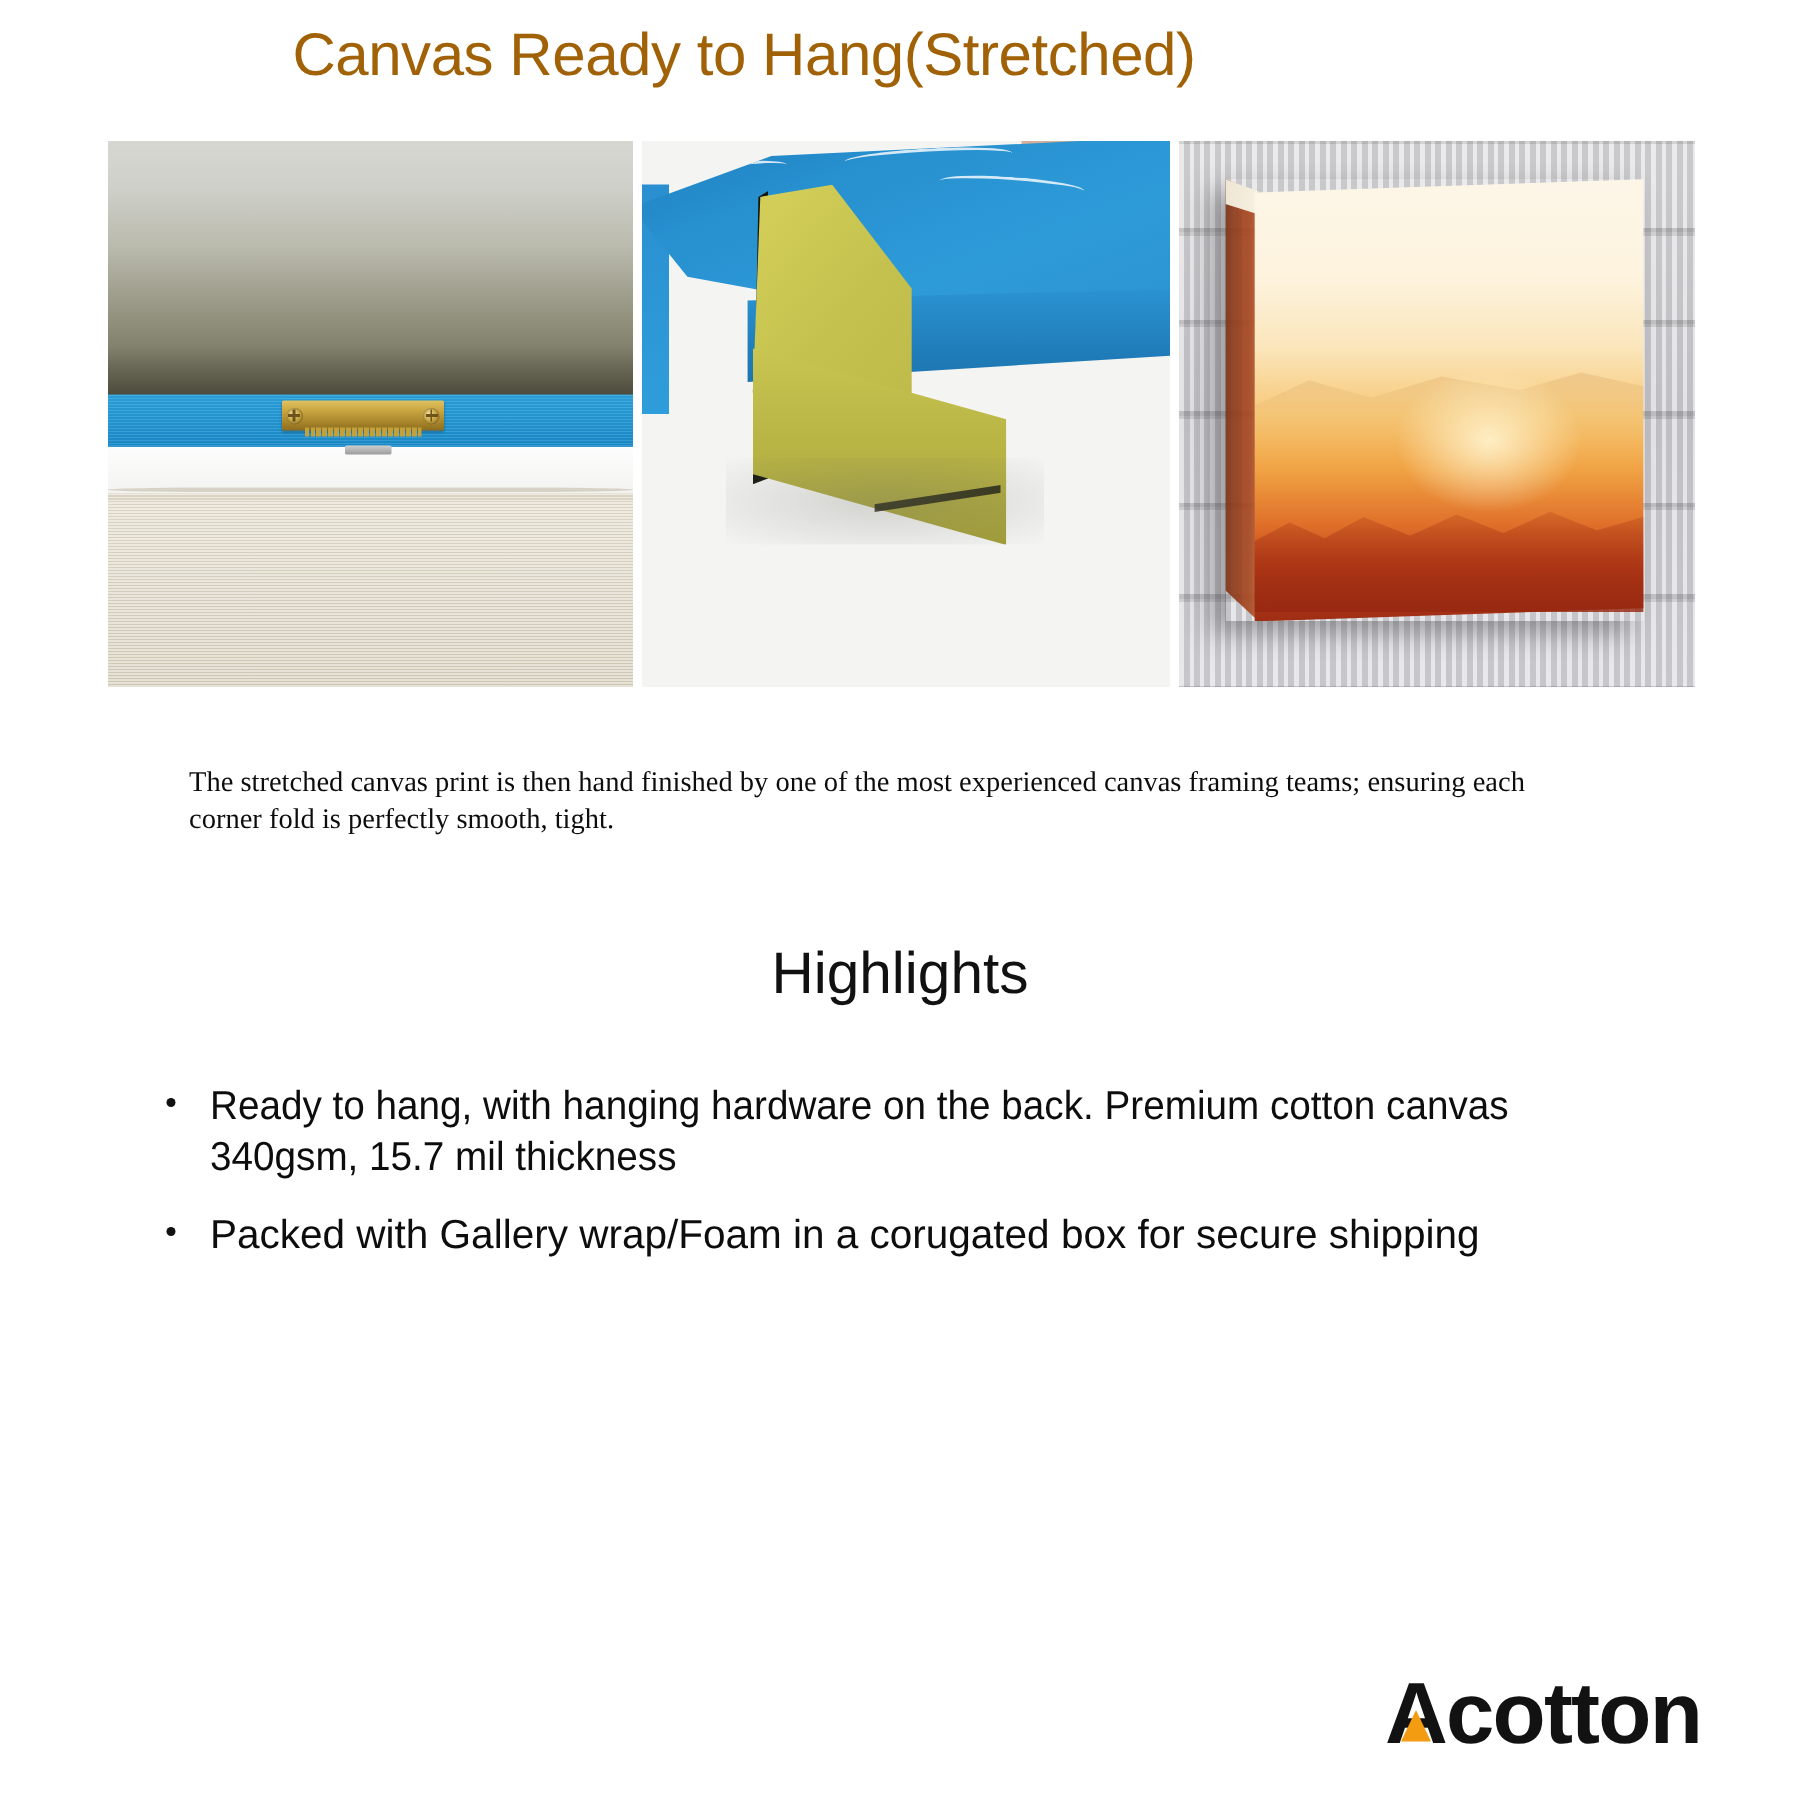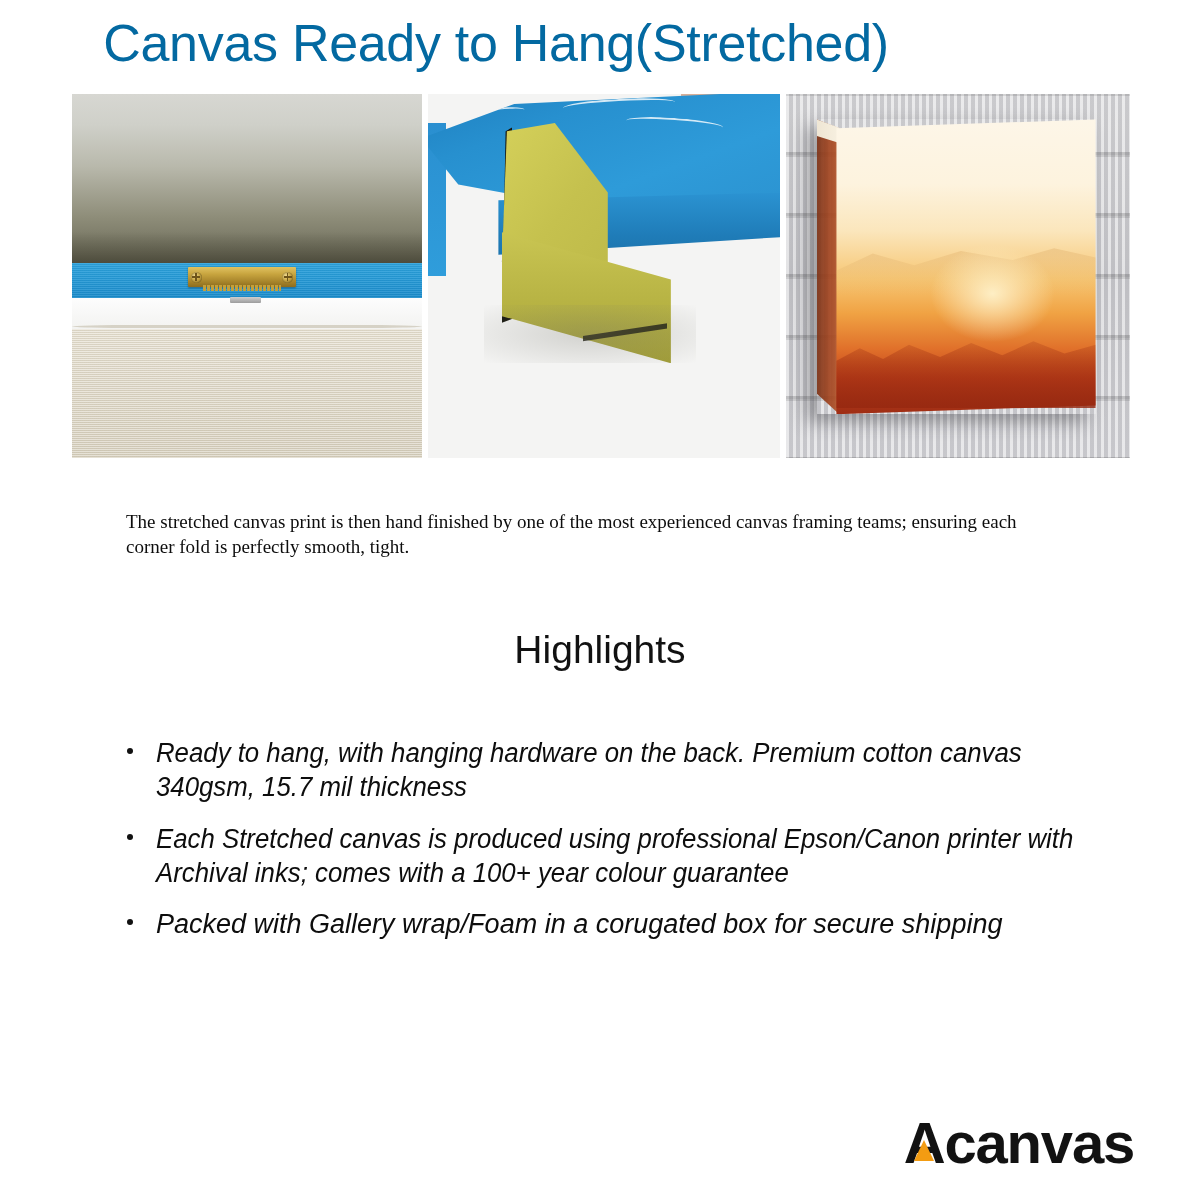--- a/index.html
+++ b/index.html
@@ -18,24 +18,24 @@
   }
 
   
   .page-title {
     position: absolute;
     left: 0;
     top: 14px;
     width: 992px;
     text-align: center;
     font-family: "Liberation Sans", sans-serif;
-    font-size: 52px;
+    font-size: 40px;
     font-weight: 400;
     letter-spacing: -0.3px;
-    color: #0369a1;
+    color: #a16207;
     line-height: 1.15;
   }
 
   
   .image-strip {
     position: absolute;
     left: 72px;
     top: 94px;
     width: 1058px;
     height: 364px;
@@ -299,24 +299,23 @@
     font-weight: 400;
     color: #111111;
   }
 
   
   .highlights-list {
     position: absolute;
     left: 104px;
     top: 720px;
     width: 1010px;
-    margin: 16px;
+    margin: 0;
     padding: 0;
     list-style: none;
-    font-style: italic;
   }
   .highlight-item {
     position: relative;
     padding-left: 36px;
     margin-bottom: 17px;
     font-family: "Liberation Sans Narrow", "Liberation Sans", sans-serif;
     font-size: 27px;
     font-weight: 400;
     line-height: 1.27;
     color: #0d0d0d;
@@ -423,29 +422,25 @@
 
 <p class="intro-paragraph">The stretched canvas print is then hand finished by one of the most experienced canvas framing teams; ensuring each corner fold is perfectly smooth, tight.</p>
 
 <div class="highlights-heading">Highlights</div>
 
 <ul class="highlights-list">
   <li class="highlight-item cond">
     <span class="bullet-dot"></span>
     <span class="highlight-text">Ready to hang,  with hanging hardware on the back.  Premium cotton canvas 340gsm, 15.7 mil thickness</span>
   </li>
-  <li class="highlight-item cond">
-    <span class="bullet-dot"></span>
-    <span class="highlight-text">Each Stretched canvas is produced using professional Epson/Canon printer with Archival inks; comes with a 100+ year colour guarantee</span>
-  </li>
   <li class="highlight-item">
     <span class="bullet-dot"></span>
     <span class="highlight-text">Packed with Gallery wrap/Foam in a corugated box for secure shipping</span>
   </li>
 </ul>
 
 <div class="logo">
   <span class="logo-a">
     <span>A</span>
     <span class="logo-a-tri" style="border-bottom-color: rgb(243, 156, 18);"></span>
   </span>
-  <span>canvas</span>
+  <span>cotton</span>
 </div>
 
 </body></html>

